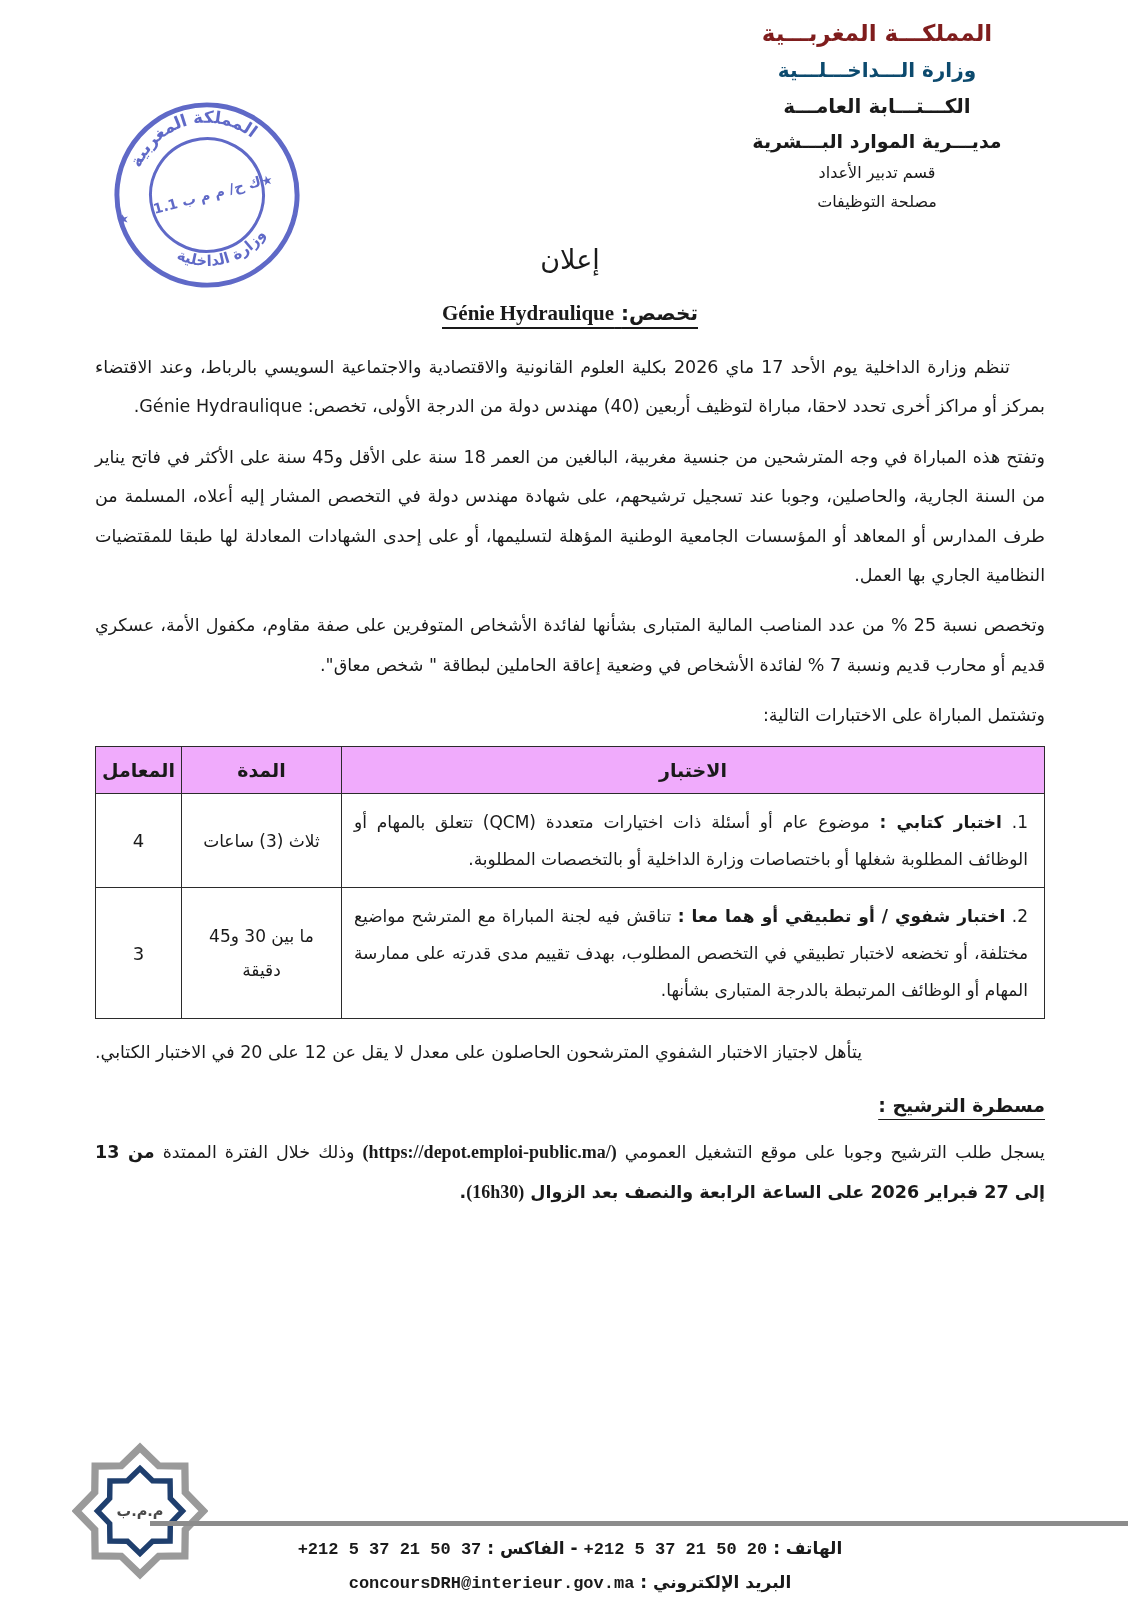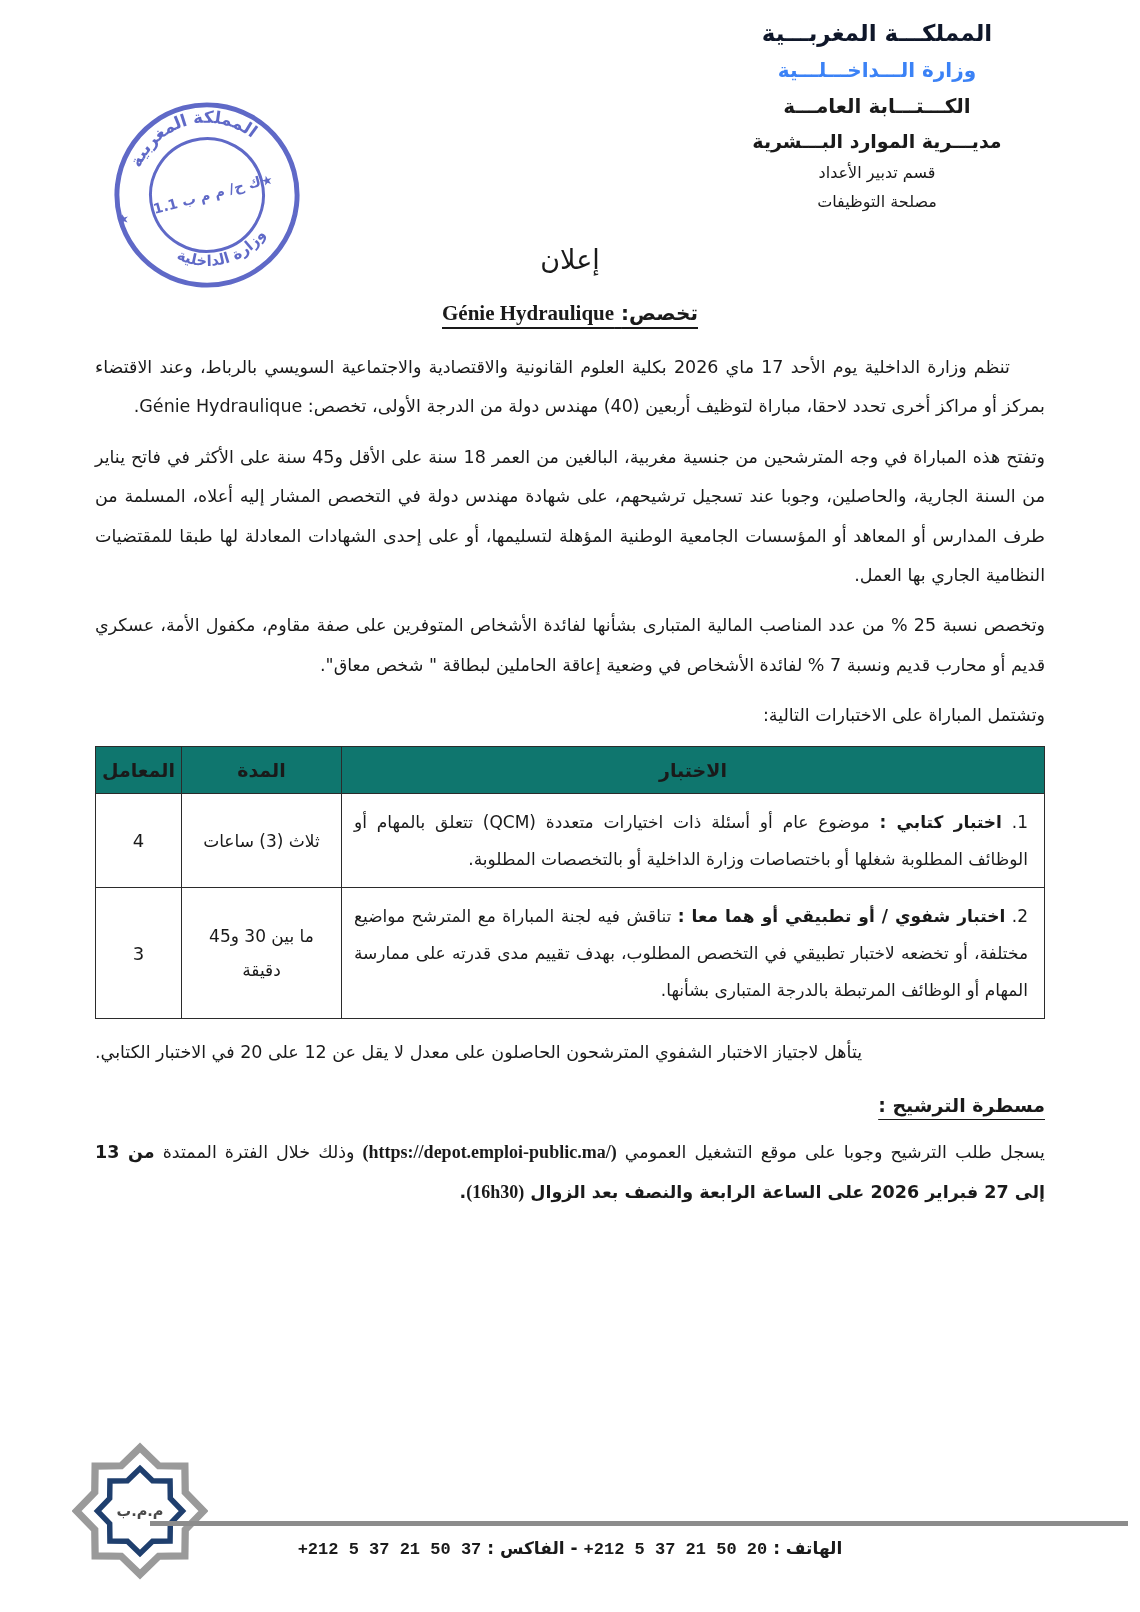--- a/index.html
+++ b/index.html
@@ -5,22 +5,22 @@
   * { margin:0; padding:0; box-sizing:border-box; }
   html,body { width:1140px; }
   body {
     height:1612px; background:#ffffff; position:relative; overflow:hidden;
     font-family:"DejaVu Sans", sans-serif; color:#1a1a1a; direction:rtl;
   }
   .latin { font-family:"Liberation Serif", "DejaVu Serif", serif; direction:ltr; unicode-bidi:isolate; }
 
   
   .gov-header { position:absolute; top:14px; right:48px; width:430px; text-align:center; }
-  .gov-kingdom   { color:#0f172a; font-weight:bold; font-size:23px; line-height:38px; }
-  .gov-ministry  { color:#3b82f6; font-weight:bold; font-size:20px; line-height:37px; }
+  .gov-kingdom   { color:#7f1d1d; font-weight:bold; font-size:23px; line-height:38px; }
+  .gov-ministry  { color:#0c4a6e; font-weight:bold; font-size:20px; line-height:37px; }
   .gov-secretariat { font-weight:bold; font-size:20px; line-height:35px; }
   .gov-directorate { font-weight:bold; font-size:19px; line-height:34px; }
   .gov-division { font-size:16px; line-height:29px; }
   .gov-service  { font-size:16px; line-height:29px; }
 
   
   .stamp { position:absolute; top:96px; left:108px; width:198px; height:198px;
            transform:rotate(-15deg); opacity:.88; }
 
   
@@ -31,21 +31,21 @@
   .spec-title { text-align:center; font-size:20px; font-weight:bold; margin-bottom:22px; }
   .spec-title .latin { font-size:21px; font-weight:bold; }
 
   p.body-par { font-size:17.5px; line-height:2.25; text-align:justify; margin-bottom:11px; }
   p.indent { text-indent:35px; }
   p.right-only { text-align:right; }
 
   
   table.exams { width:100%; border-collapse:collapse; margin:4px 0 14px 0; }
   table.exams th, table.exams td { border:1.6px solid #2b2b2b; vertical-align:middle; }
-  table.exams th { background:#0f766e; font-size:19px; font-weight:bold; padding:12px 6px; }
+  table.exams th { background:#f0abfc; font-size:19px; font-weight:bold; padding:12px 6px; }
   td.test-cell { font-size:17px; line-height:2.15; padding:10px 16px 10px 12px; text-align:justify; }
   td.mid-cell  { font-size:17px; text-align:center; padding:8px 6px; line-height:2;margin-top:37px; }
   td.coef-cell { font-size:18px; text-align:center; padding:8px 4px; }
   .cell-lead { font-weight:bold; text-underline-offset:5px; }
 
   .qual-line { font-size:17.5px; line-height:2.2; text-align:left; margin-bottom:22px; }
 
   .section-head { font-size:19px; font-weight:bold; text-align:right; margin-bottom:16px;
                   text-decoration:underline; text-underline-offset:7px; }
   .bold-seg { font-weight:bold; }
@@ -152,13 +152,14 @@
 <svg class="footer-logo" viewBox="-75 -75 150 150">
   <polygon points="0,-70 20.7,-49.9 49.5,-49.5 49.9,-20.7 70,0 49.9,20.7 49.5,49.5 20.7,49.9 0,70 -20.7,49.9 -49.5,49.5 -49.9,20.7 -70,0 -49.9,-20.7 -49.5,-49.5 -20.7,-49.9" fill="#ffffff" stroke="#9a9a9a" stroke-width="8"></polygon>
   <polygon points="0,-70 20.7,-49.9 49.5,-49.5 49.9,-20.7 70,0 49.9,20.7 49.5,49.5 20.7,49.9 0,70 -20.7,49.9 -49.5,49.5 -49.9,20.7 -70,0 -49.9,-20.7 -49.5,-49.5 -20.7,-49.9" transform="scale(0.67)" fill="#ffffff" stroke="#1f3f6e" stroke-width="9"></polygon>
   <text x="0" y="6" font-size="16" font-weight="bold" fill="#4a4a4a" text-anchor="middle">م.م.ب</text>
 </svg>
 
 <div class="footer-rule"></div>
 
 <div class="footer-text">
   <div class="footer-line1"><span>الهاتف : </span><span class="ltr-num">+212 5 37 21 50 20</span><span> - </span><span>الفاكس : </span><span class="ltr-num">+212 5 37 21 50 37</span></div>
+  <div class="footer-line2"><span>البريد الإلكتروني : </span><span class="ltr-num">concoursDRH@interieur.gov.ma</span></div>
 </div>
 
 </body></html>

